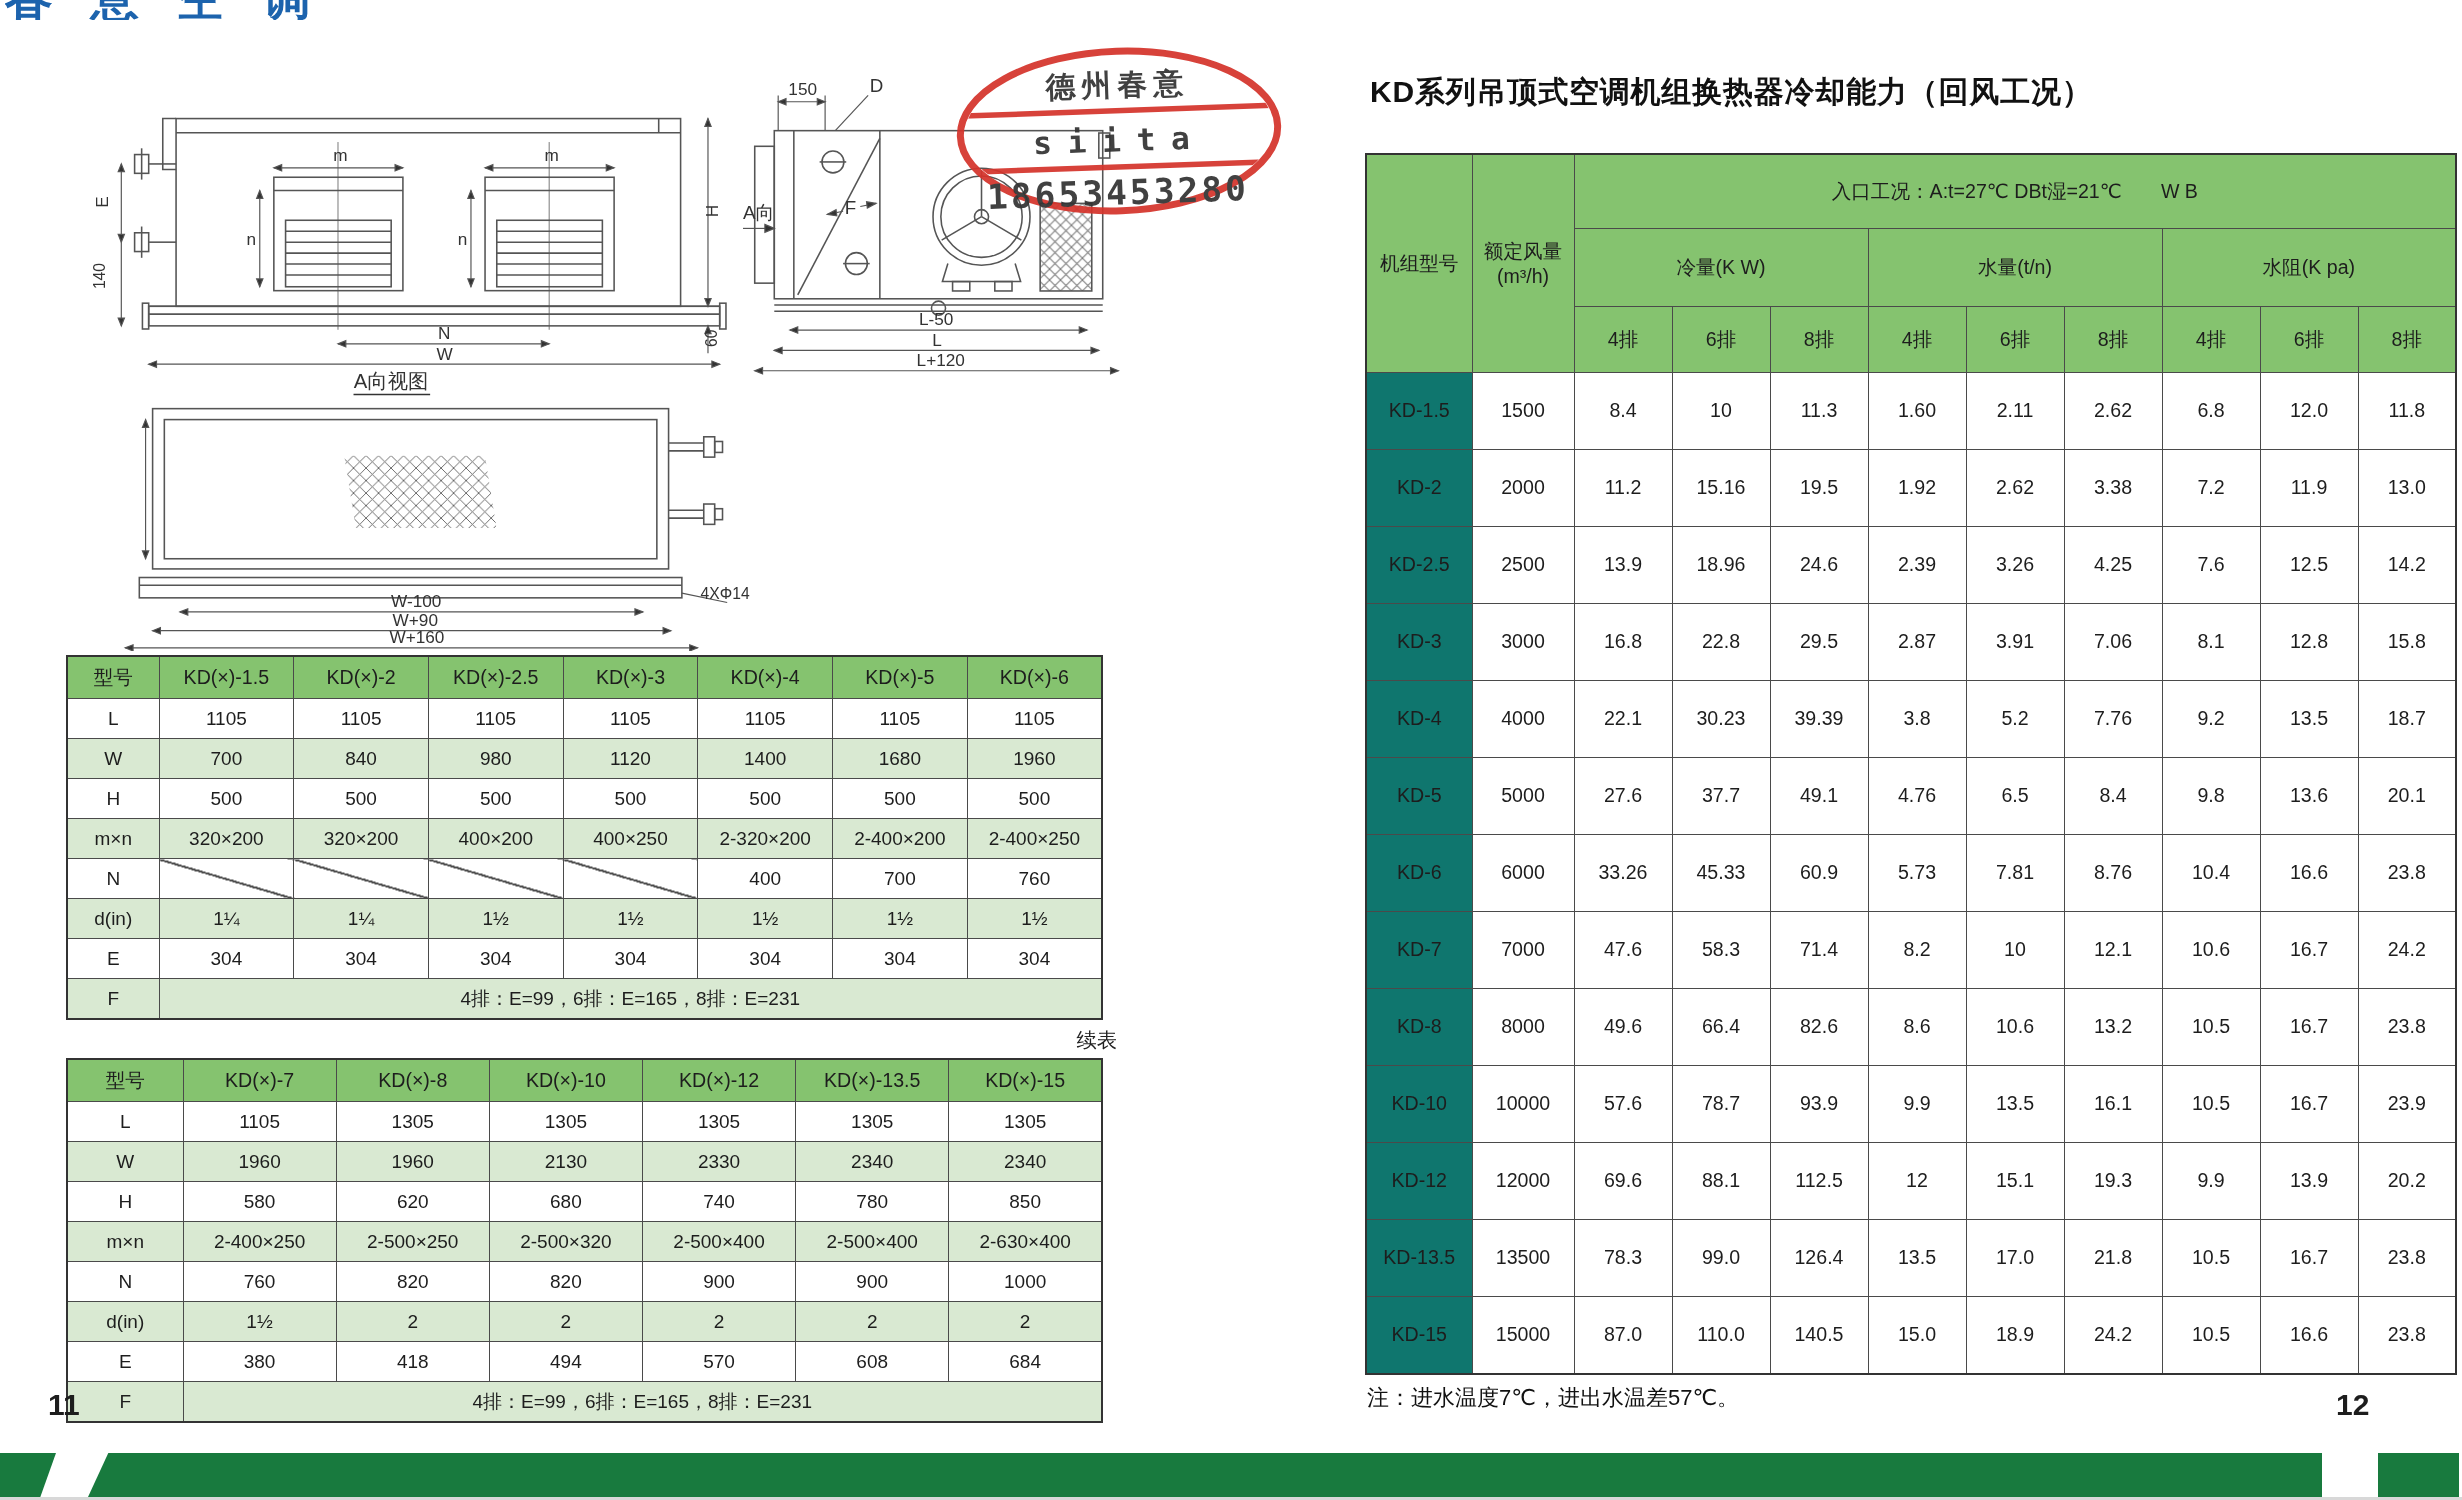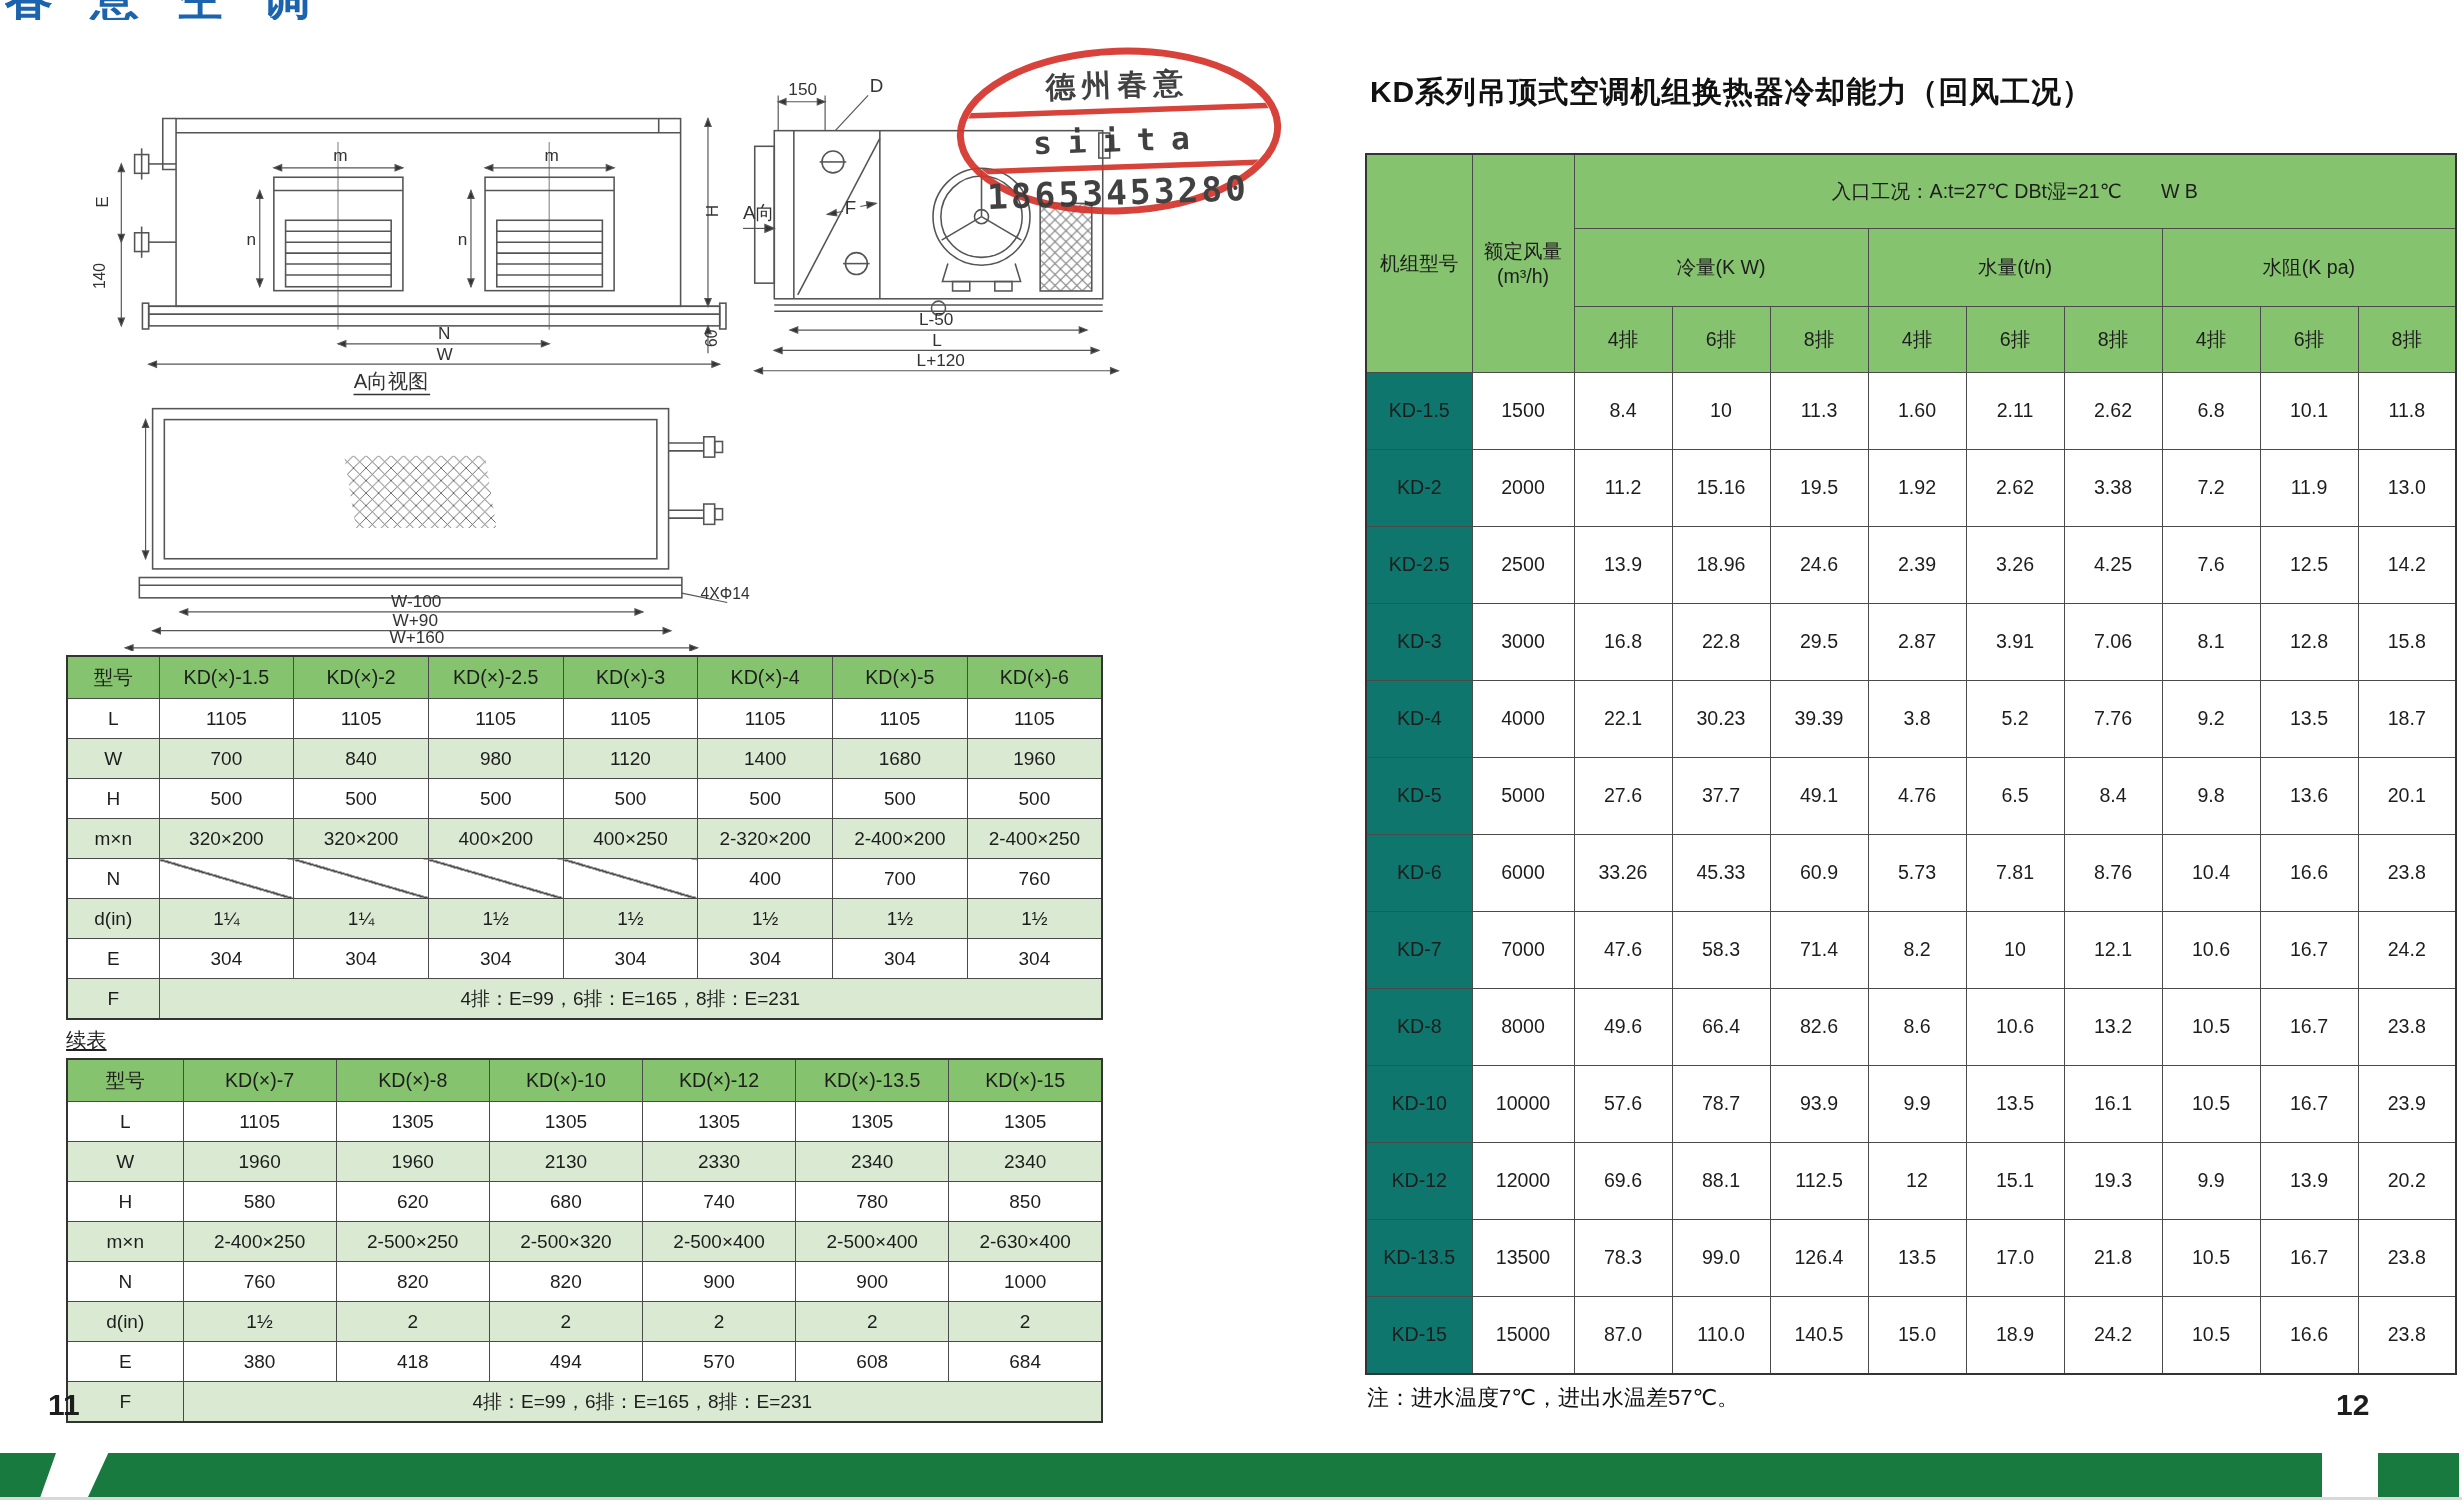--- a/index.html
+++ b/index.html
@@ -31,21 +31,21 @@
        rgba(0,0,0,0) 48.6%, #4a4a4a 48.6%, #4a4a4a 51.4%, rgba(0,0,0,0) 51.4%) !important;}
   .gtab{border:2.3px solid #333;}
   
   .cap-title{position:absolute;left:1370px;top:72px;font-size:30px;font-weight:bold;color:#111;letter-spacing:0.8px;}
   .captab{position:absolute;left:1365px;top:153px;width:1092px;border:2.3px solid #333;}
   .captab td{border:1.6px solid #4a4a4a;text-align:center;vertical-align:middle;font-size:19.6px;color:#1d1d1d;padding:0;}
   .captab thead td{background:#85c36f;}
   .captab tbody td{height:76px;background:#fff;}
   .captab tbody td:first-child{background:#0f766e;}
   .cap-note{position:absolute;left:1367px;top:1383px;font-size:22px;color:#111;}
-  .cont-label{position:absolute;left:66px;top:1026px;width:1037px;text-align:left;font-size:20.3px;color:#222;text-decoration:underline;}
+  .cont-label{position:absolute;left:80px;top:1026px;width:1037px;text-align:right;font-size:20.3px;color:#222;}
   
   .foot-bar{position:absolute;top:1453px;height:44px;background:#187a3e;}
   .foot-strip{position:absolute;left:0;top:1497px;width:2462px;height:3.1px;background:#d8d8d8;}
   .pageno{position:absolute;top:1388px;font-size:30px;color:#1d1d1d;font-weight:bold;z-index:3;}
   .seg-left{left:0;width:56px;clip-path:polygon(0 0,100% 0,72% 100%,0 100%);}
   .seg-main{left:88px;width:2234px;clip-path:polygon(20.3px 0,100% 0,100% 100%,0 100%);}
   .seg-right{left:2378px;width:81px;}
 </style>
 </head>
 <body>
@@ -489,21 +489,21 @@
       <tr>
         <td>KD-1.5</td>
         <td>1500</td>
         <td>8.4</td>
         <td>10</td>
         <td>11.3</td>
         <td>1.60</td>
         <td>2.11</td>
         <td>2.62</td>
         <td>6.8</td>
-        <td>10.1</td>
+        <td>12.0</td>
         <td>11.8</td>
       </tr>
       <tr>
         <td>KD-2</td>
         <td>2000</td>
         <td>11.2</td>
         <td>15.16</td>
         <td>19.5</td>
         <td>1.92</td>
         <td>2.62</td>

